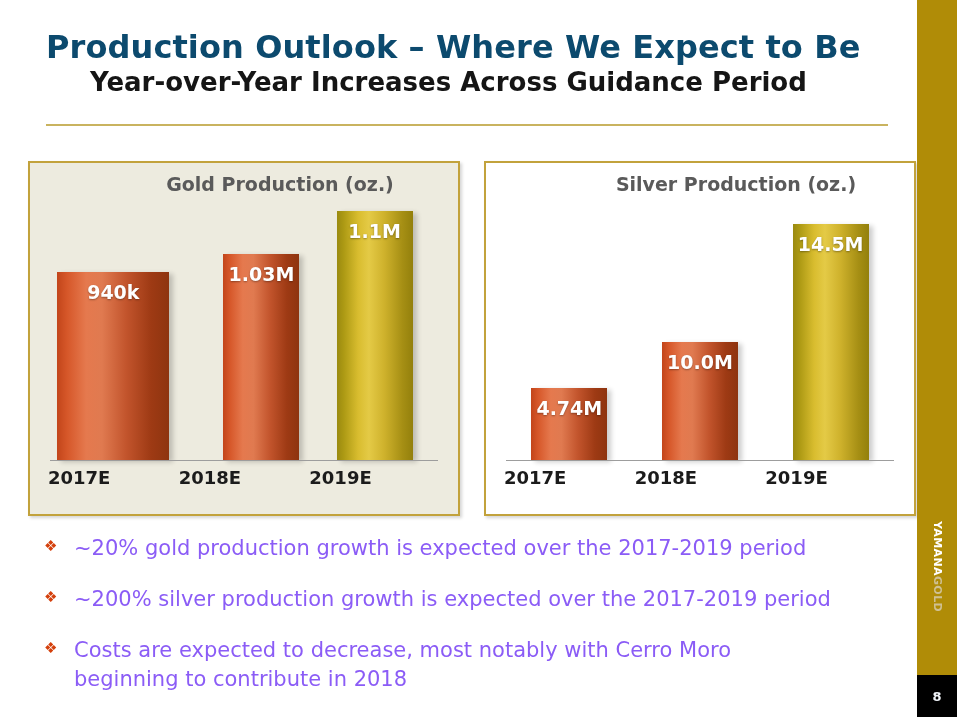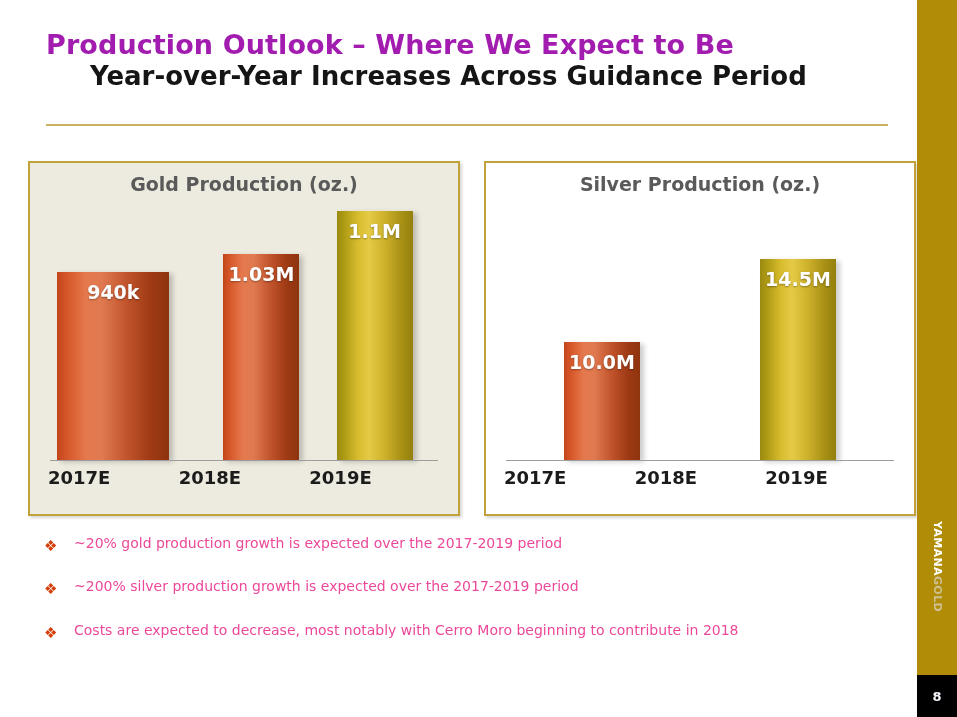--- a/index.html
+++ b/index.html
@@ -25,23 +25,23 @@
   }
 
   
   .title-block {
     position: absolute;
     left: 46px;
     top: 30px;
     width: 840px;
   }
   .title-main {
-    font-size: 27px;
-    font-weight: bold;
-    color: #a21caf;
+    font-size: 32px;
+    font-weight: bold;
+    color: #0c4a6e;
     letter-spacing: 0.1px;
     line-height: 1.12;
     white-space: nowrap;
   }
   .title-sub {
     font-size: 26px;
     font-weight: bold;
     color: #151515;
     line-height: 1.15;
     margin-top: 2px;
@@ -80,20 +80,21 @@
   }
   .panel-title {
     position: absolute;
     left: 0;
     top: 10px;
     width: 100%;
     text-align: center;
     font-size: 19px;
     font-weight: bold;
     color: #5A5A5A;
+    padding-left: 36px;
   }
 
   .plot {
     position: absolute;
     left: 18px;
     top: 48px;
     right: 18px;
     bottom: 10px;
   }
   .axis-line {
@@ -189,22 +190,22 @@
   .bullet-marker {
     flex: 0 0 auto;
     width: 30px;
     font-size: 15px;
     line-height: 1.35;
     color: #D4400C;
     padding-top: 2px;
   }
   .bullet-text {
     flex: 1 1 auto;
-    font-size: 14px;
-    color: #ec4899;
+    font-size: 21px;
+    color: #8b5cf6;
     line-height: 1.42;
     max-width: 760px;
   }
 
   
   #sidebar {
     position: absolute;
     right: 0;
     top: 0;
     width: 40px;
@@ -282,26 +283,31 @@
         <div class="cat-label">2019E</div>
       </div>
     </div>
   </div>
 
   <div class="panel" id="panel-silver">
     <div class="panel-title">Silver Production (oz.)</div>
     <div class="plot">
       <div class="bars">
         <div class="bar-slot">
+          <div class="bar orange" id="s-bar-0" style="height: 72.0366px;">
+            <span class="bar-label">4.74M</span>
+          </div>
+        </div>
+        <div class="bar-slot">
           <div class="bar orange" id="s-bar-1" style="height: 118px;">
             <span class="bar-label">10.0M</span>
           </div>
         </div>
         <div class="bar-slot">
-          <div class="bar gold" id="s-bar-2" style="height: 201px;">
+          <div class="bar gold" id="s-bar-2" style="height: 236px;">
             <span class="bar-label">14.5M</span>
           </div>
         </div>
       </div>
       <div class="axis-line"></div>
       <div class="cat-labels">
         <div class="cat-label">2017E</div>
         <div class="cat-label">2018E</div>
         <div class="cat-label">2019E</div>
       </div>

